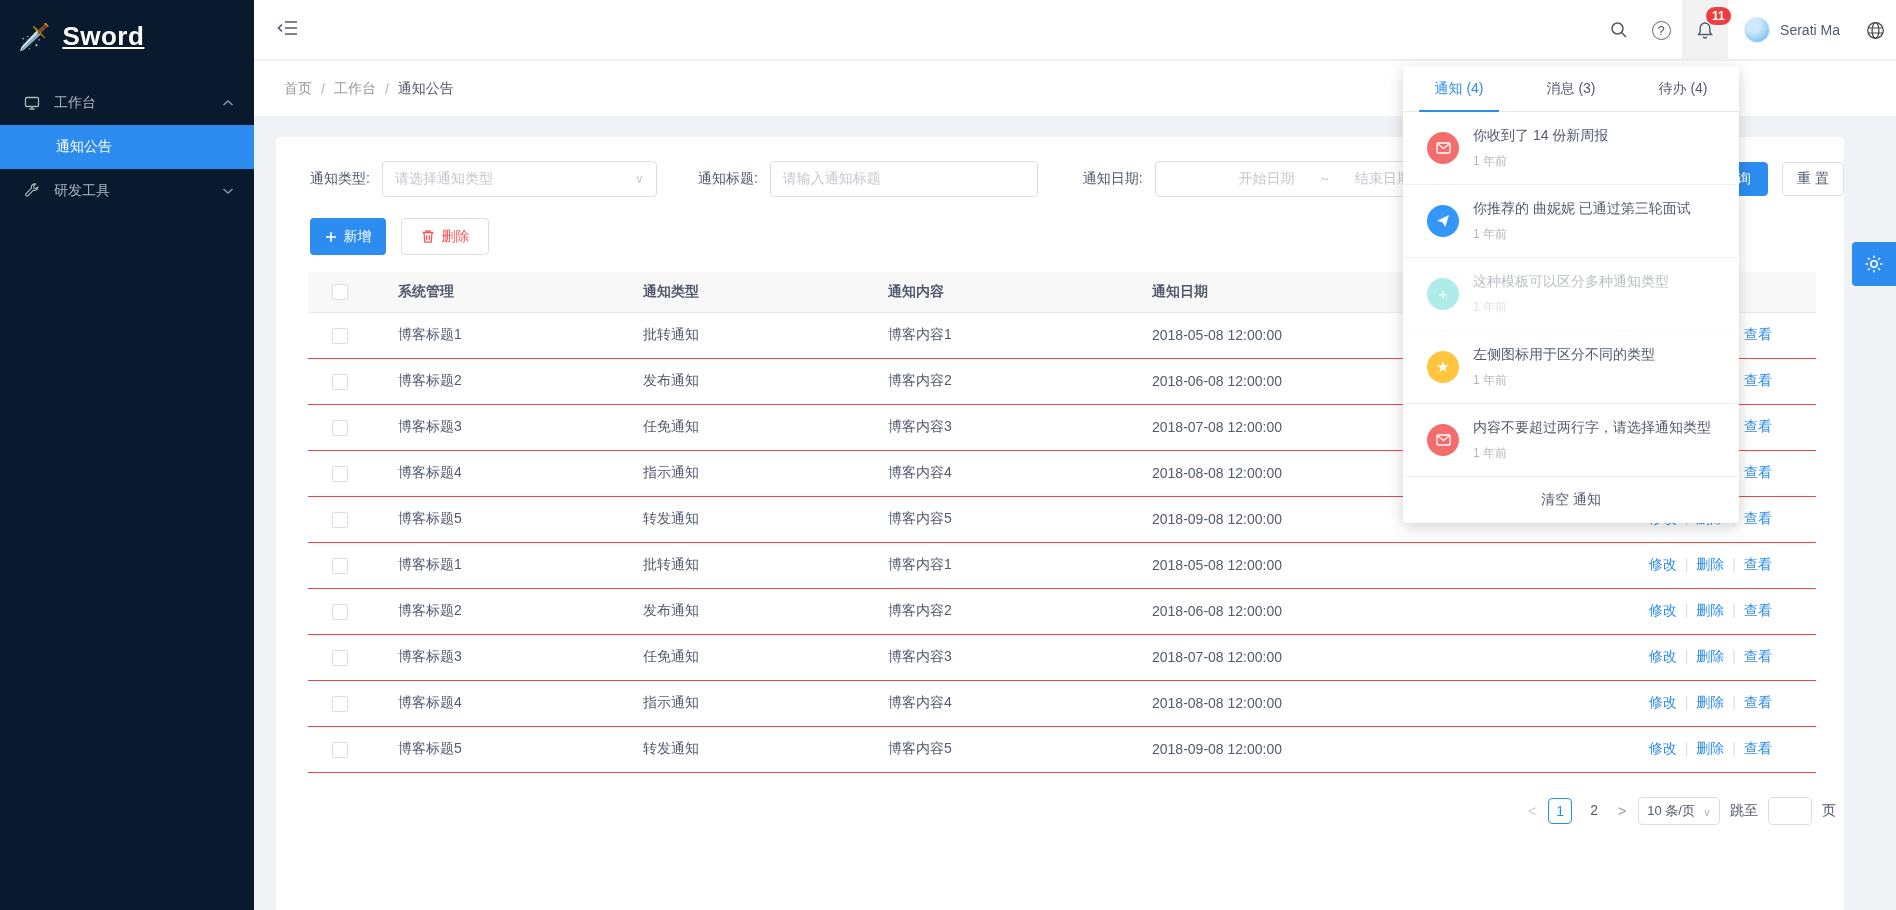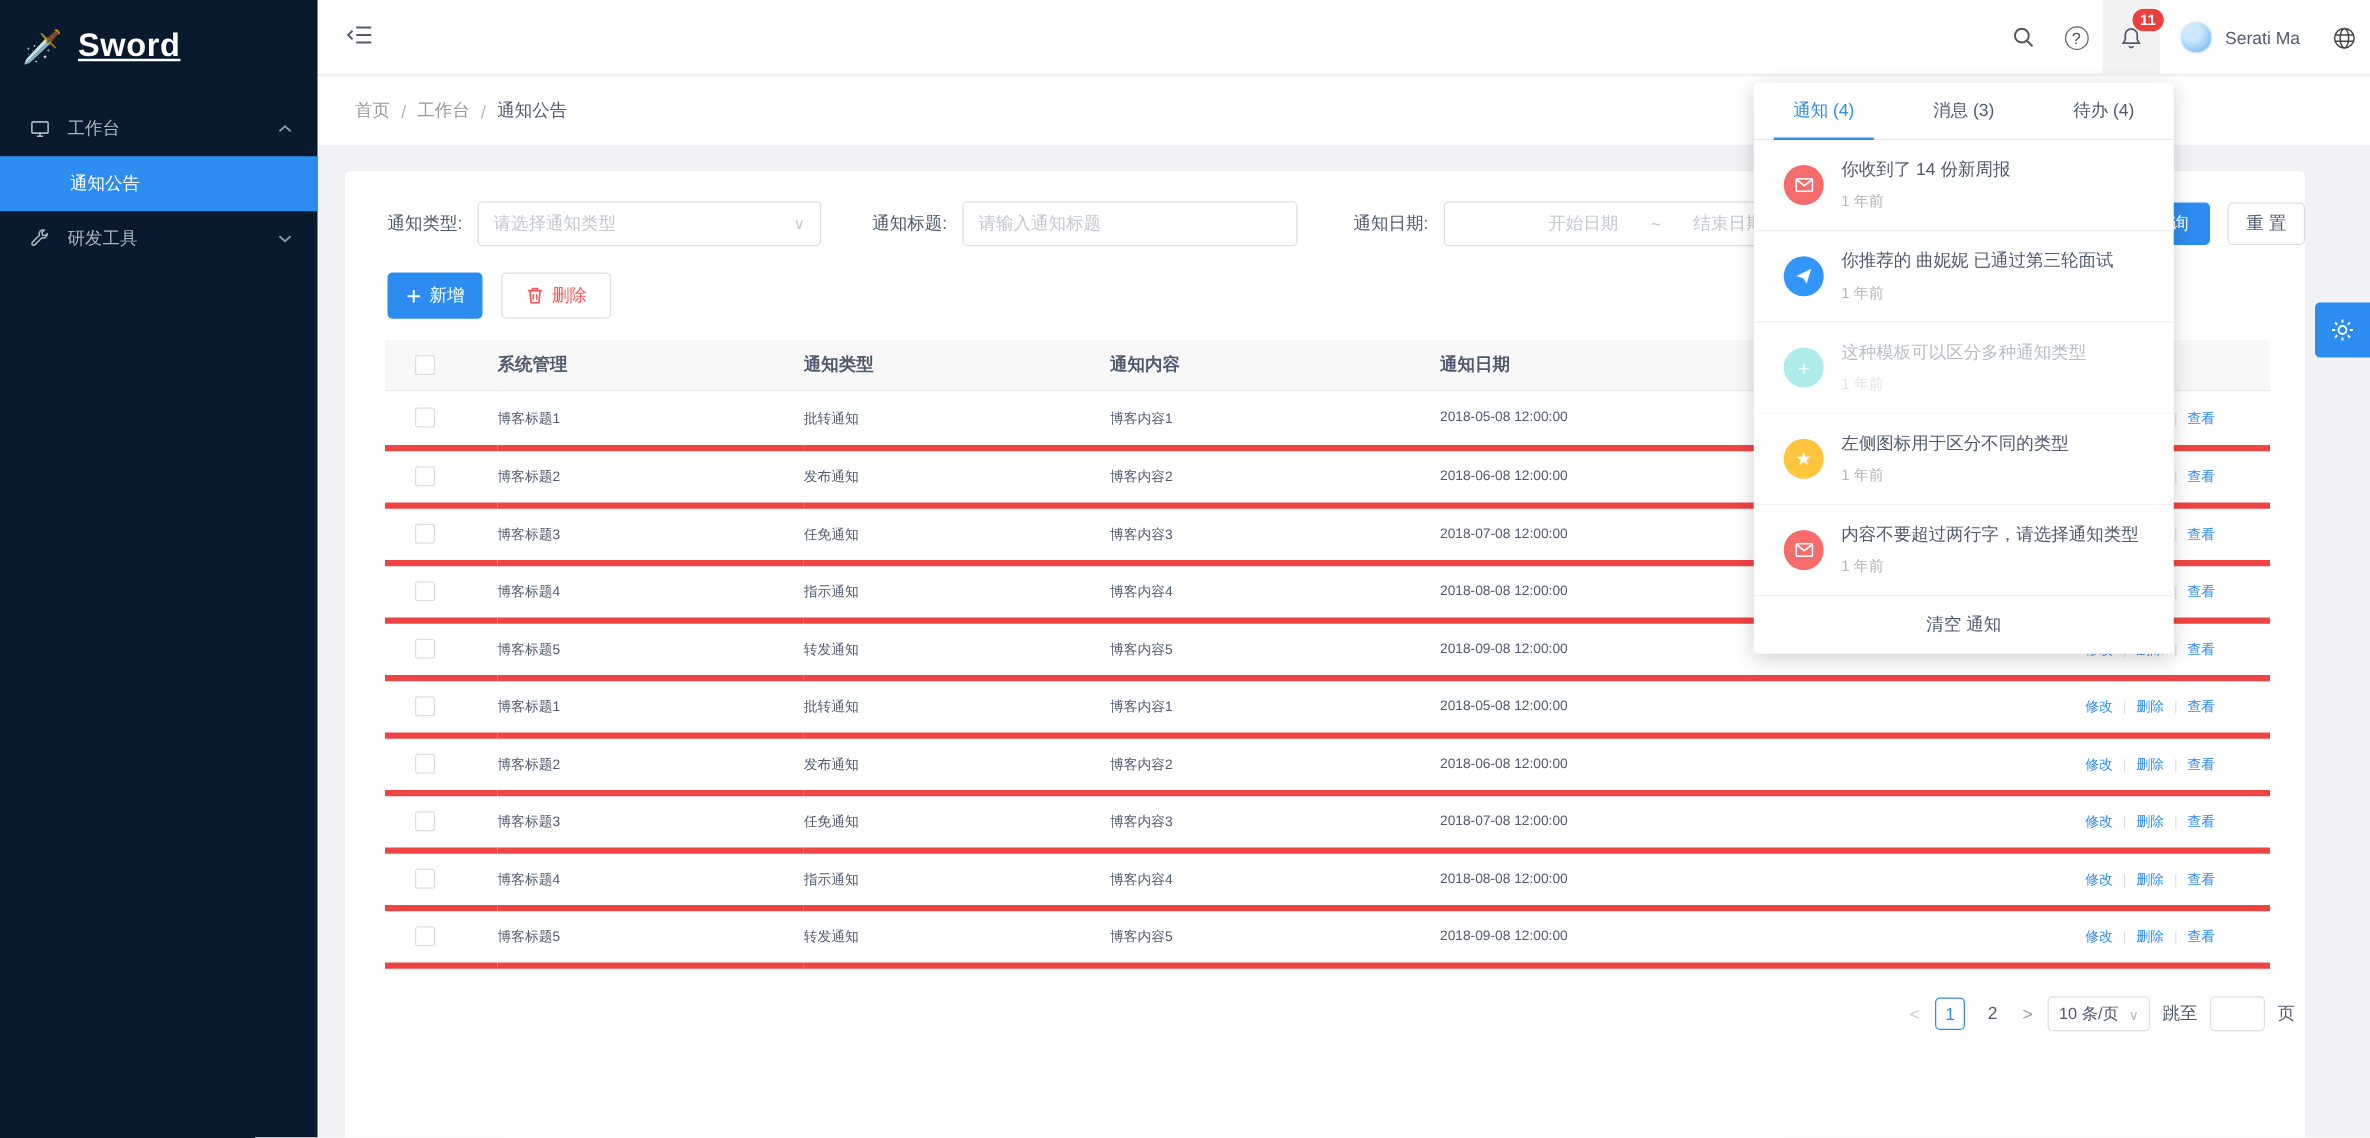--- a/index.html
+++ b/index.html
@@ -59,21 +59,21 @@
 
   
   .toolbar { position:absolute; left:34px; top:81px; display:flex; gap:15px; }
   .btn-add { width:76px; height:37px; gap:7px; background:#2d8cf0; color:#fff; }
   .btn-del { width:88px; height:37px; gap:7px; background:#fff; border:1px solid #dcdee2; color:#fa5555; }
 
   
   .table-wrap { position:absolute; left:32px; right:28px; top:135px; }
   table { width:100%; border-collapse:collapse; table-layout:fixed; }
   th { background:#f8f8f9; height:40px; text-align:left; color:#515a6e; font-weight:bold; font-size:14px; border-bottom:1px solid #e8eaec; }
-  td { height:46px; border-bottom:5px solid #ef4444; color:#515a6e; font-size:11px;margin-left:32px; }
+  td { height:46px; border-bottom:1px solid #ef4444; color:#515a6e; font-size:14px;margin-left:32px; }
   th.col-check, td.col-check { padding-left:24px; }
   th.col-act, td.col-act { text-align:right; padding-right:44px; }
   .cbx { display:inline-block; width:16px; height:16px; border:1px solid #dcdee2; border-radius:2px; background:#fff; cursor:pointer; vertical-align:middle; }
   .act { color:#2d8cf0; cursor:pointer; text-decoration:none; }
   .sep { color:#dcdee2; margin:0 8px; }
 
   
   .pagination { position:absolute; right:8px; top:660px; height:28px; display:flex; align-items:center; gap:10px; }
   .pg-arrow { color:#999; font-size:14px; cursor:pointer; padding:0 2px; }
   .pg-arrow.disabled { color:#ccc; cursor:default; }

